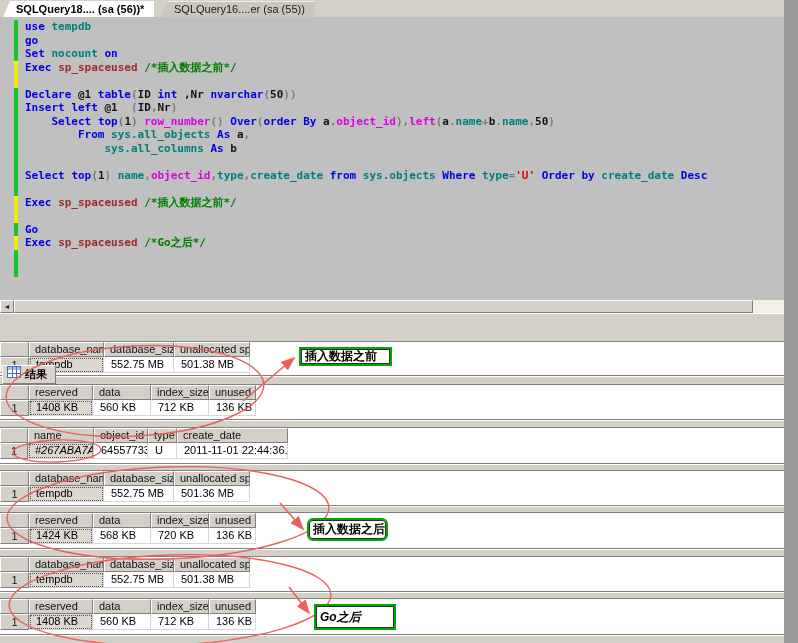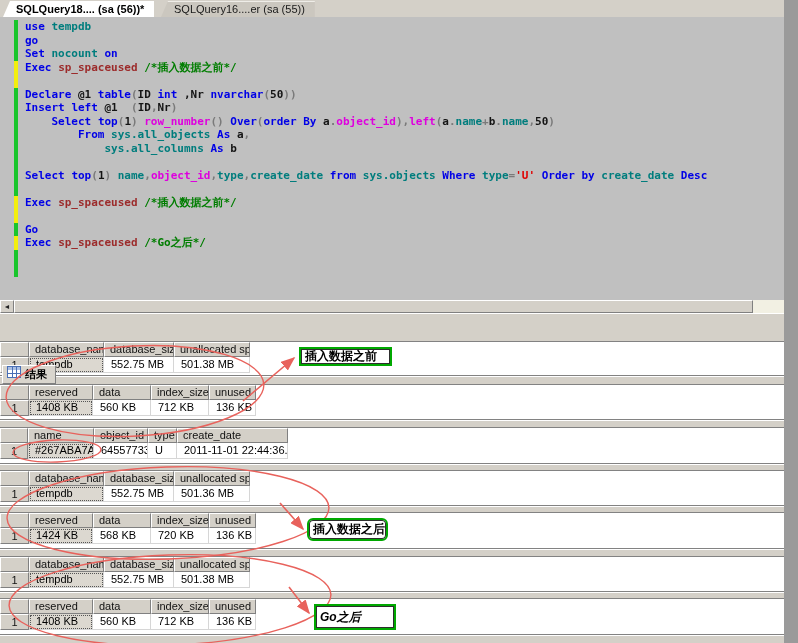--- a/index.html
+++ b/index.html
@@ -167,21 +167,21 @@
       <div class="gsec" style="top: 427px; height: 37px;">
         <div class="grow">
           <div class="hcell" style="width: 28px;"></div>
           <div class="hcell" style="width: 66px;">name</div>
           <div class="hcell" style="width: 54px;">object_id</div>
           <div class="hcell" style="width: 29px;">type</div>
           <div class="hcell" style="width: 111px;">create_date</div>
         </div>
         <div class="grow">
           <div class="hcell rowhdr" style="width: 28px;">1</div>
-          <div class="dcell focus-cell" style="width: 66px;">#267ABA7A</div>
+          <div class="dcell focus-cell" style="width: 66px; font-style: italic;">#267ABA7A</div>
           <div class="dcell" style="width: 54px;">645577338</div>
           <div class="dcell" style="width: 29px;">U</div>
           <div class="dcell" style="width: 111px;">2011-11-01 22:44:36.280</div>
         </div>
       </div>
       <div class="gsec" style="top: 470px; height: 36px;">
         <div class="grow">
           <div class="hcell" style="width: 29px;"></div>
           <div class="hcell" style="width: 75px;">database_name</div>
           <div class="hcell" style="width: 70px;">database_size</div>

